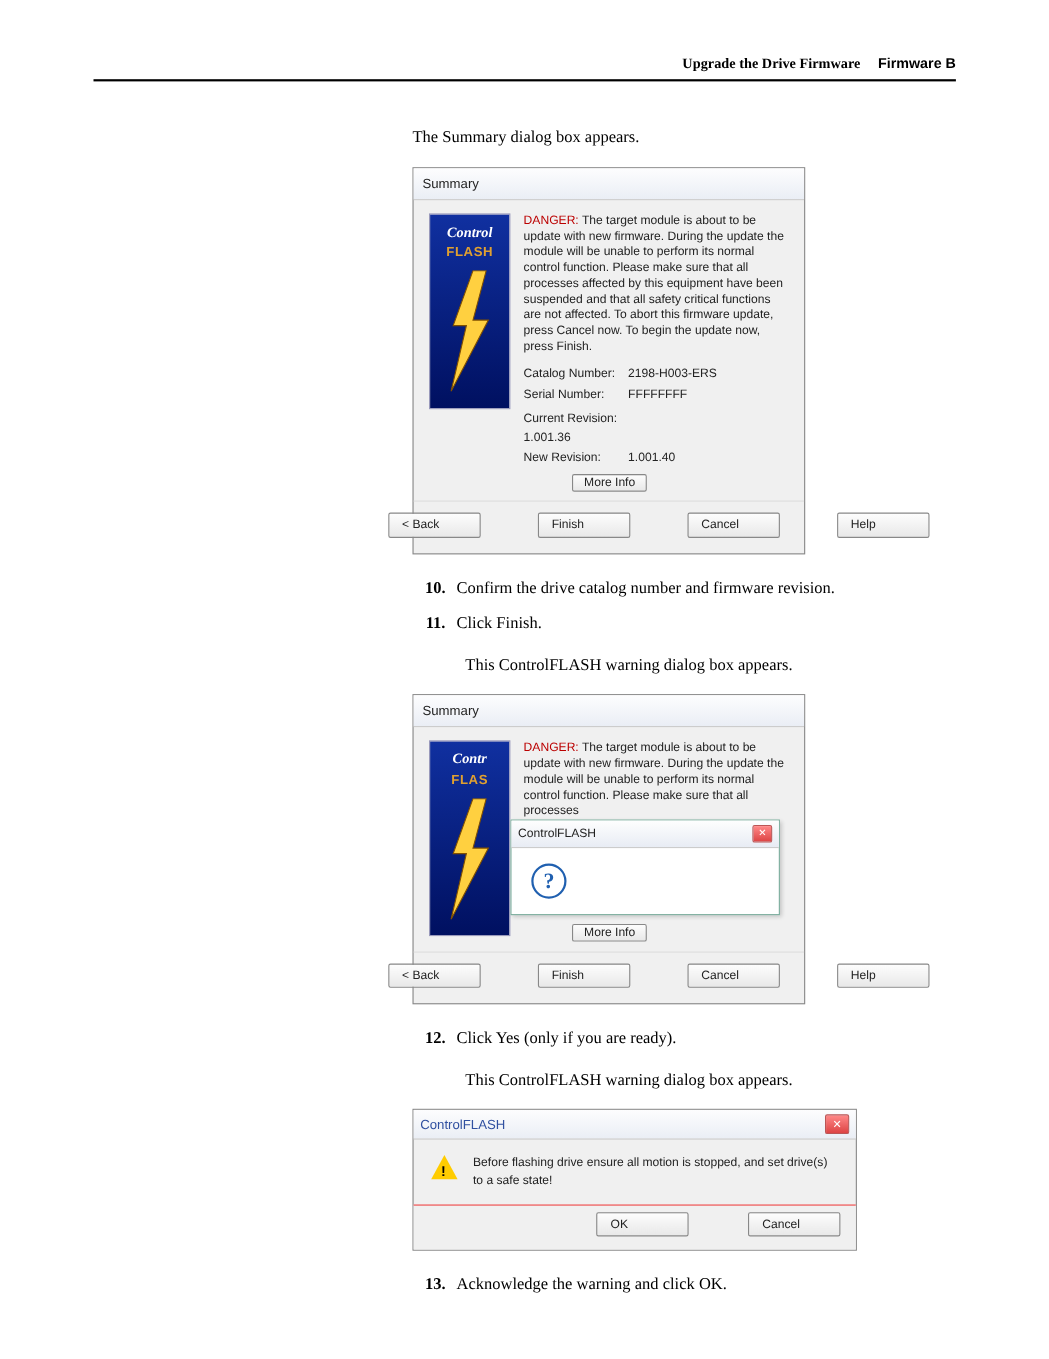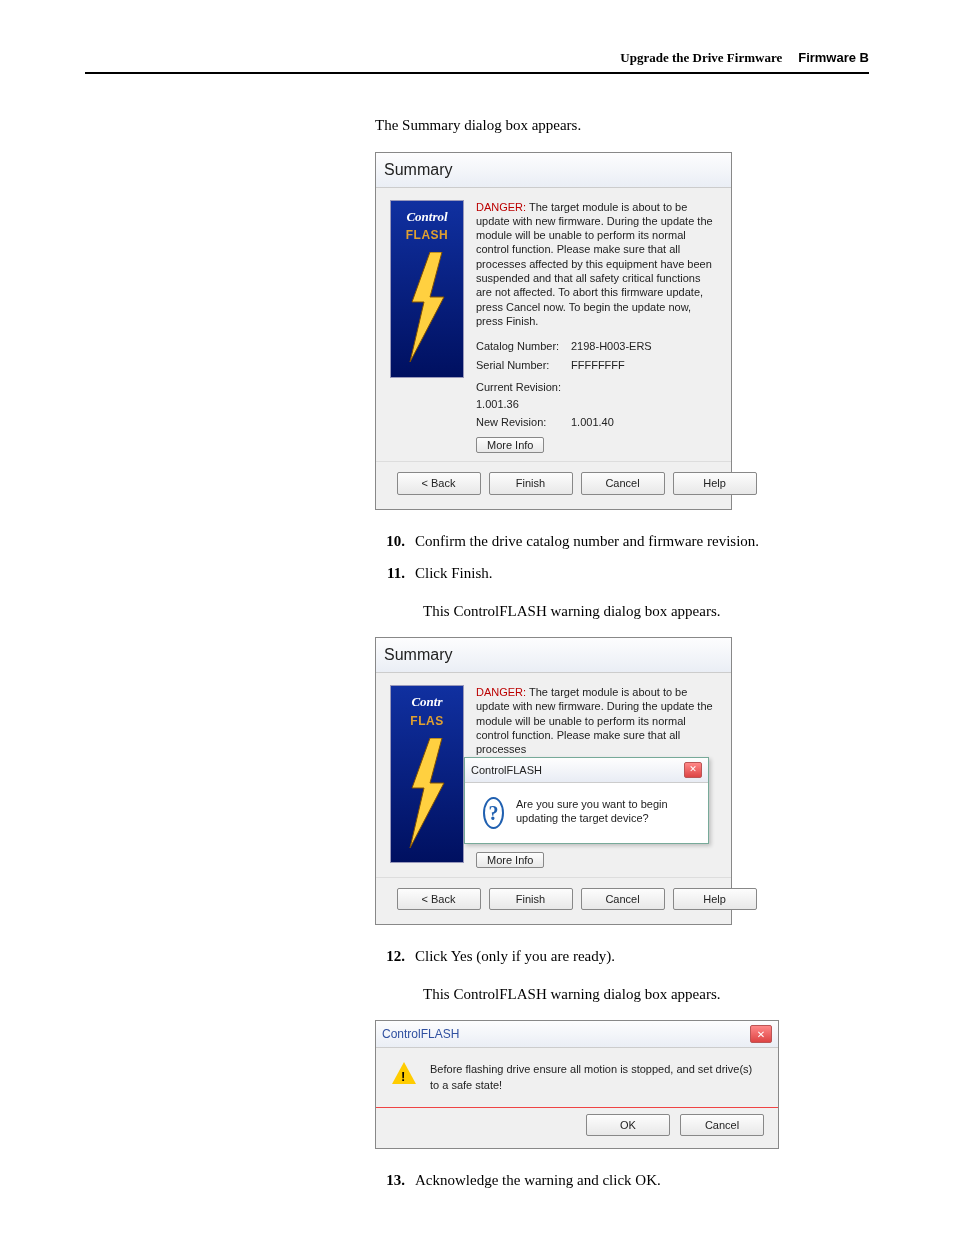--- a/index.html
+++ b/index.html
@@ -7,32 +7,32 @@
   .header { display: flex; justify-content: flex-end; border-bottom: 2px solid #000; padding-bottom: 6px; margin-bottom: 40px; align-items: baseline; gap: 16px; }
   .header .chapter { font-family: Liberation Serif, serif; font-weight: bold; font-size: 13px; }
   .header .appendix { font-family: Arial, sans-serif; font-weight: bold; font-size: 13px; }
   .content { margin-left: 290px; font-size: 15px; line-height: 1.5; }
   .step { display: flex; margin: 10px 0; }
   .step .num { font-weight: bold; min-width: 30px; text-align: right; margin-right: 10px; }
   .step .txt { flex: 1; }
   .indent { margin-left: 48px; }
   .dialog { font-family: 'Segoe UI', Tahoma, sans-serif; border: 1px solid #888; background: #f0f0f0; margin: 12px 0 20px 0; font-size: 11px; color: #222; }
   .dialog.summary { width: 355px; }
-  .dialog-title { background: linear-gradient(#fdfdfe, #eaeef5); padding: 5px 8px; border-bottom: 1px solid #ccc; font-size: 16px; }
+  .dialog-title { background: linear-gradient(#fdfdfe, #eaeef5); padding: 5px 8px; border-bottom: 1px solid #ccc; font-size: 12px; }
   .dialog-body { display: flex; padding: 12px 14px 8px 14px; gap: 12px; }
   .logo-box { width: 72px; height: 170px; border: 1px solid #99b; background: linear-gradient(180deg, #1030a0 0%, #001060 100%); position: relative; display: flex; flex-direction: column; align-items: center; padding-top: 6px; }
   .logo-text1 { font-family: 'Times New Roman', serif; font-weight: bold; font-style: italic; color: #fff; font-size: 13px; }
   .logo-text2 { font-family: Arial, sans-serif; font-weight: bold; color: #e0a030; font-size: 12px; letter-spacing: 0.5px; }
   .bolt { margin-top: 8px; }
   .info-area { flex: 1; }
   .danger { color: #b00; }
   .summary-text { line-height: 1.3; margin-bottom: 10px; }
   .info-row { display: flex; margin: 2px 0; }
   .info-label { width: 95px; }
-  .btn { font-family: 'Segoe UI', Tahoma, sans-serif; font-size: 11px; background: linear-gradient(#fdfdfd, #e8e8e8); border: 1px solid #888; border-radius: 2px; padding: 2px 12px; min-width: 58px; text-align: center; cursor: default; }
+  .btn { font-family: 'Segoe UI', Tahoma, sans-serif; font-size: 11px; background: linear-gradient(#fdfdfd, #e8e8e8); border: 1px solid #888; border-radius: 2px; padding: 2px 12px; min-width: 58px; cursor: default; margin-left: 44px; }
   .btn.small { min-width: 50px; padding: 1px 10px; }
   .dialog-buttons { display: flex; justify-content: flex-end; gap: 8px; padding: 10px 14px 14px 14px; border-top: 1px solid #ddd; }
   .dialog-buttons.left-shift { justify-content: center; padding-left: 60px; }
   .popup { position: relative; border: 1px solid #7a9; background: #fff; margin: -2px 8px 8px -12px; box-shadow: 2px 2px 4px rgba(0,0,0,0.2); }
   .popup-title { background: linear-gradient(#fefefe, #e8ecf4); padding: 4px 6px; border-bottom: 1px solid #ccc; display: flex; justify-content: space-between; align-items: center; font-size: 11px; }
   .popup-close { width: 16px; height: 14px; border: 1px solid #b55; background: linear-gradient(#f88,#d44); color: #fff; display: flex; align-items: center; justify-content: center; font-size: 9px; border-radius: 2px; }
   .popup-body { display: flex; padding: 14px 18px; gap: 12px; align-items: flex-start; }
   .q-icon { width: 28px; height: 28px; border-radius: 50%; border: 2px solid #2060b0; background: #fff; color: #2060b0; display: flex; align-items: center; justify-content: center; font-size: 20px; font-weight: bold; font-family: Georgia, serif; }
   .warn-icon { display: inline-block; width: 0; height: 0; border-left: 12px solid transparent; border-right: 12px solid transparent; border-bottom: 22px solid #ffcc00; position: relative; }
   .warn-icon::after { content: "!"; position: absolute; left: -3px; top: 5px; font-size: 13px; font-weight: bold; color: #000; font-family: Arial, sans-serif; }
@@ -121,21 +121,20 @@
           <div class="summary-text" style="margin-bottom:2px;">
             <span class="danger">DANGER:</span><span> The target module is about to be update with new firmware. During the update the module will be unable to perform its normal control function. Please make sure that all processes</span>
           </div>
           <div class="popup">
             <div class="popup-title">
               <span>ControlFLASH</span>
               <span class="popup-close">✕</span>
             </div>
             <div class="popup-body">
               <div class="q-icon">?</div>
-              <div style="line-height:1.3;">Are you sure you want to begin updating the target device?</div>
             </div>
           </div>
           <div class="more-info"><span class="btn small">More Info</span></div>
         </div>
       </div>
       <div class="dialog-buttons left-shift">
         <span class="btn">&lt; Back</span>
         <span class="btn">Finish</span>
         <span class="btn">Cancel</span>
         <span class="btn">Help</span>

